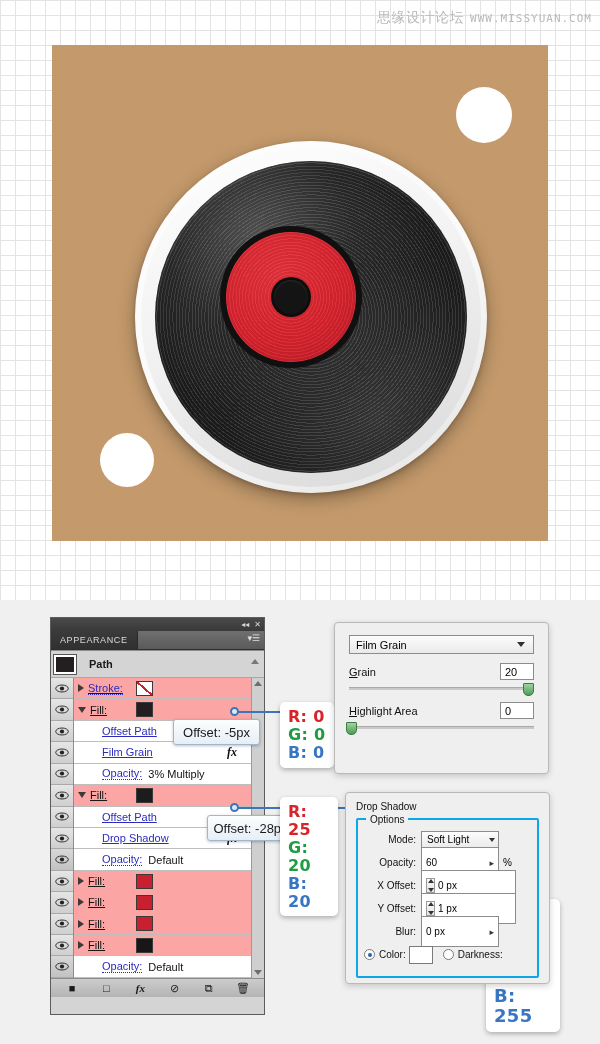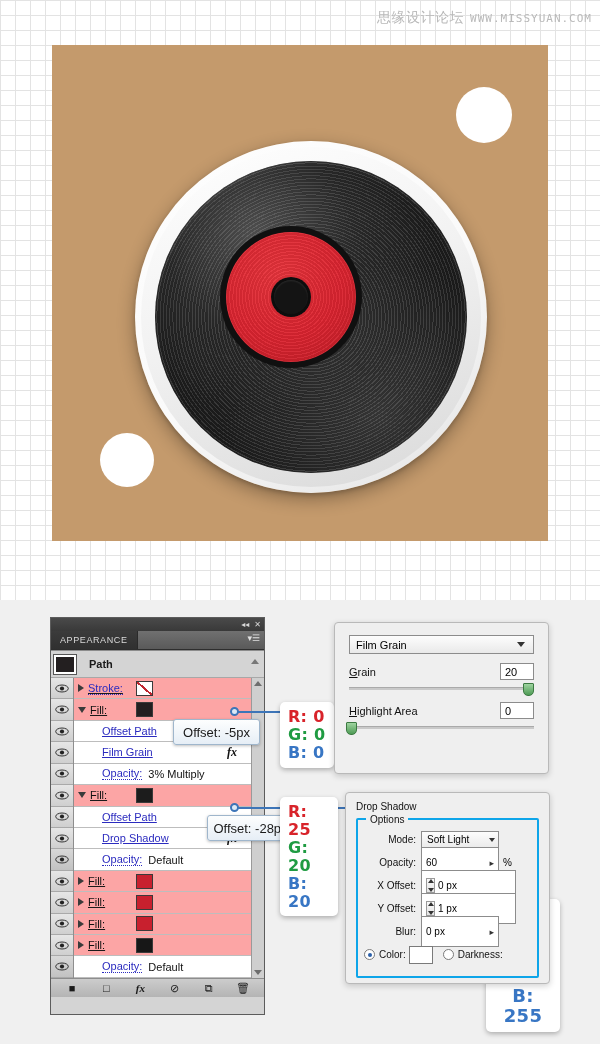--- a/index.html
+++ b/index.html
@@ -253,21 +253,21 @@
     font-family:"DejaVu Sans",sans-serif;font-weight:bold;
     line-height:1.12;
   }
   .rgb-box div{font-size:16px;letter-spacing:0.3px;}
   .rgb-r{color:#d8232a;}
   .rgb-g{color:#1f9b42;}
   .rgb-b{color:#3876c4;}
   #rgb-1{left:280px;top:702px;width:54px;}
   #rgb-2{left:280px;top:797px;width:58px;}
   #rgb-3{left:486px;top:899px;width:74px;}
-  #rgb-3 div{font-size:18px;text-align:center;}
+  #rgb-3 div{font-size:18px;}
 
   
   #filmgrain-dialog{
     position:absolute;left:334px;top:622px;width:215px;height:152px;
     background:#efefef;border:1px solid #b9b9b9;border-radius:4px;
     box-shadow:0 2px 6px rgba(0,0,0,0.18);
     box-sizing:border-box;padding:12px 14px;
   }
   #fg-select{
     height:19px;border:1px solid #8c8c8c;background:linear-gradient(#fdfdfd,#e9e9e9);

